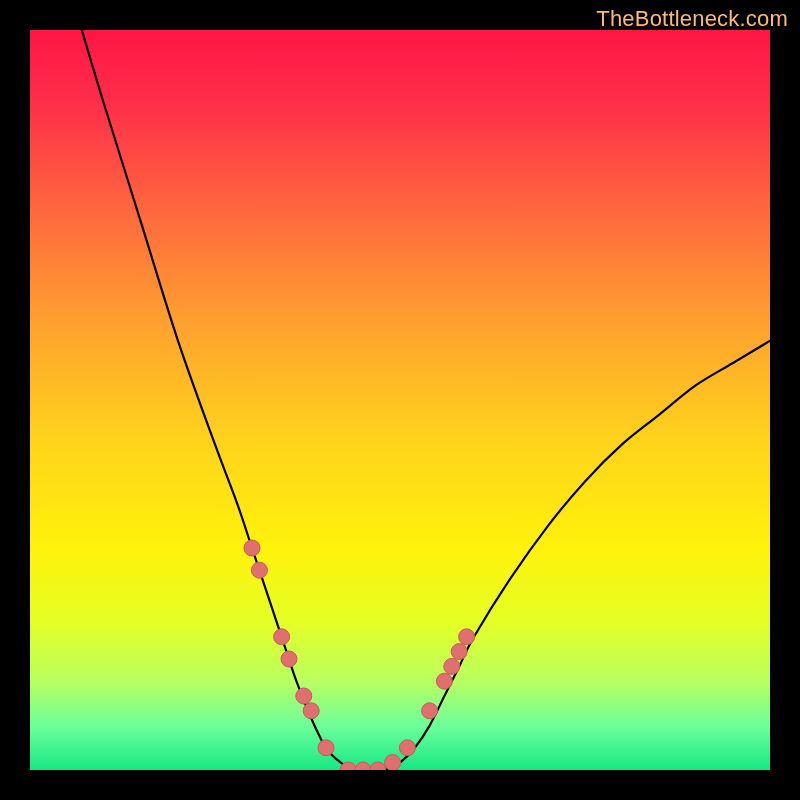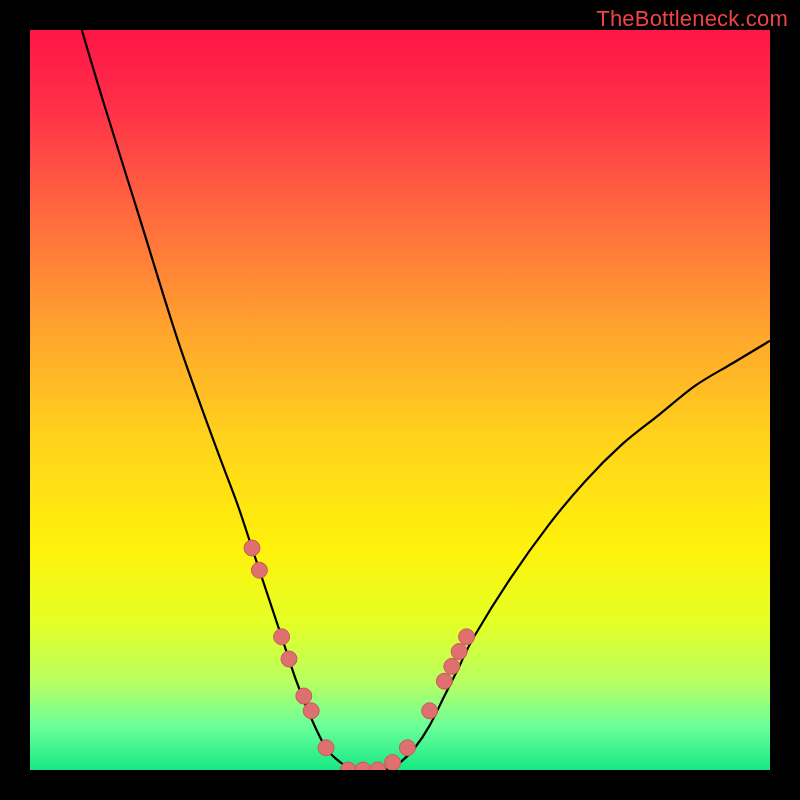--- a/index.html
+++ b/index.html
@@ -23,21 +23,21 @@
     position: absolute;
     left: 0;
     top: 0;
     width: 740px;
     height: 740px;
   }
   .watermark {
     position: absolute;
     top: 6px;
     right: 12px;
-    color: #ef4444;
+    color: #fdba74;
     font-size: 22px;
     font-weight: 500;
     letter-spacing: 0.2px;
   }
 </style>
 </head>
 <body>
 
 <div class="watermark">TheBottleneck.com</div>
 

